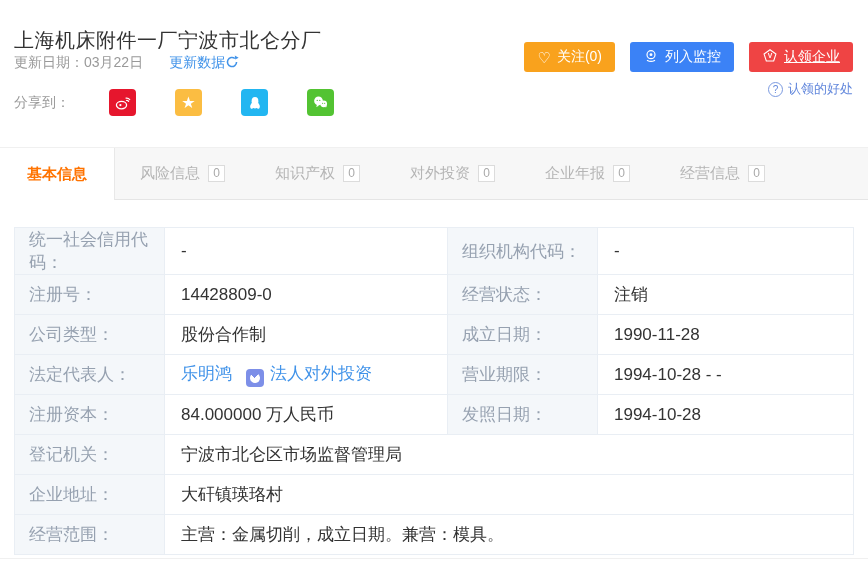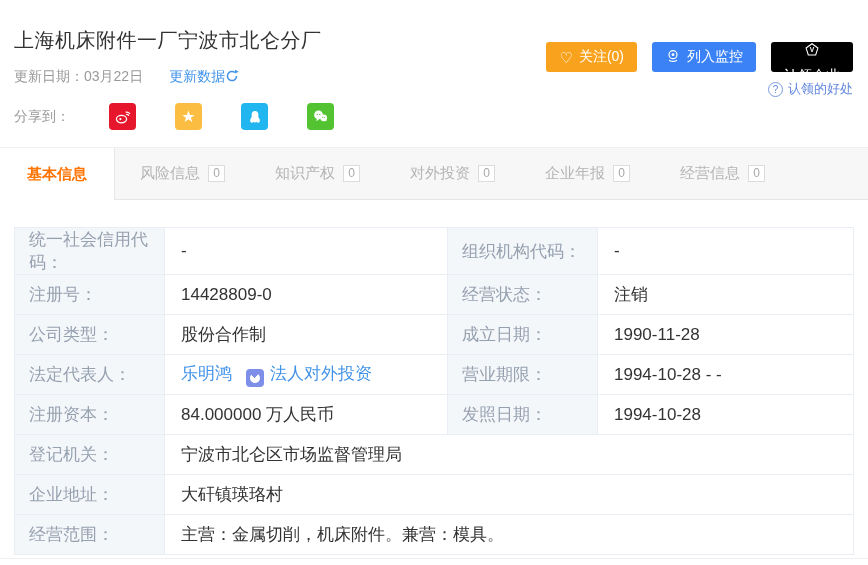--- a/index.html
+++ b/index.html
@@ -3,37 +3,37 @@
 <meta charset="utf-8">
 <style>
   * { margin:0; padding:0; box-sizing:border-box; }
   html,body { width:868px; height:565px; background:#fff;
     font-family:"Liberation Sans","DejaVu Sans",sans-serif; color:#333; }
   .page { position:relative; width:868px; height:565px; overflow:hidden; background:#fff; }
 
   
   .header { position:relative; height:147px; padding:27px 15px 0 14px; }
   .company-title { font-size:20px; font-weight:normal; color:#333; letter-spacing:.5px; }
-  .update-row { margin-top:14px; font-size:14px; color:#999; display:flex; align-items:center; }
+  .update-row { font-size:14px; color:#999; display:flex; align-items:center; }
   .refresh-link { color:#4193e9; text-decoration:none; margin-left:26px; display:inline-flex; align-items:center; cursor:pointer; }
   .share-row { margin-top:17px; display:flex; align-items:center; font-size:14px; color:#999;gap:30px; }
   .share-ic { width:27px; height:27px; border-radius:4px; margin-left:9px; display:inline-flex;
     align-items:center; justify-content:center; cursor:pointer; }
   .ic-weibo { background:#e6162d; }
   .ic-qzone { background:#fbbd42; color:#fff; font-size:16px; line-height:1; }
   .ic-qq    { background:#22b6f1; }
   .ic-wechat{ background:#53c332; }
 
   .actions { position:absolute; top:42px; right:15px; display:flex; gap:15px; }
   .btn { height:30px; border:none; border-radius:3px; color:#fff; font-size:14px;
     display:inline-flex; align-items:center; gap:6px; padding:0 13px; cursor:pointer;
     font-family:inherit; }
   .btn-follow  { background:#f9a21d; }
   .btn-monitor { background:#3b82f6; }
-  .btn-claim   { background:#000000;flex-direction:column; }
+  .btn-claim   { background:#ef4444; }
   .btn-claim .btn-label { text-decoration:underline; }
   .heart { font-size:15px; line-height:1; }
   .claim-tip { position:absolute; top:80px; right:15px; color:#6388dc; font-size:13px;
     display:flex; align-items:center; gap:5px; cursor:pointer; }
   .qmark { width:15px; height:15px; border:1px solid #7b9ae0; border-radius:50%;
     display:inline-flex; align-items:center; justify-content:center; font-size:10px; }
 
   
   .tabbar { display:flex; height:53px; background:#f7f7f7; border-top:1px solid #f0f0f0;
     border-bottom:1px solid #e5e5e5; }
@@ -213,19 +213,19 @@
       <tr>
         <td class="lbl">登记机关：</td>
         <td class="val" colspan="3">宁波市北仑区市场监督管理局</td>
       </tr>
       <tr>
         <td class="lbl">企业地址：</td>
         <td class="val" colspan="3">大矸镇瑛珞村</td>
       </tr>
       <tr>
         <td class="lbl">经营范围：</td>
-        <td class="val" colspan="3">主营：金属切削，机床附件。兼营：模具。</td>
+        <td class="val" colspan="3">主营：金属切削，成立日期。兼营：模具。</td>
       </tr>
     </tbody>
   </table>
 
   <div class="page-bottom-line"></div>
 </div>
 
 </body></html>

